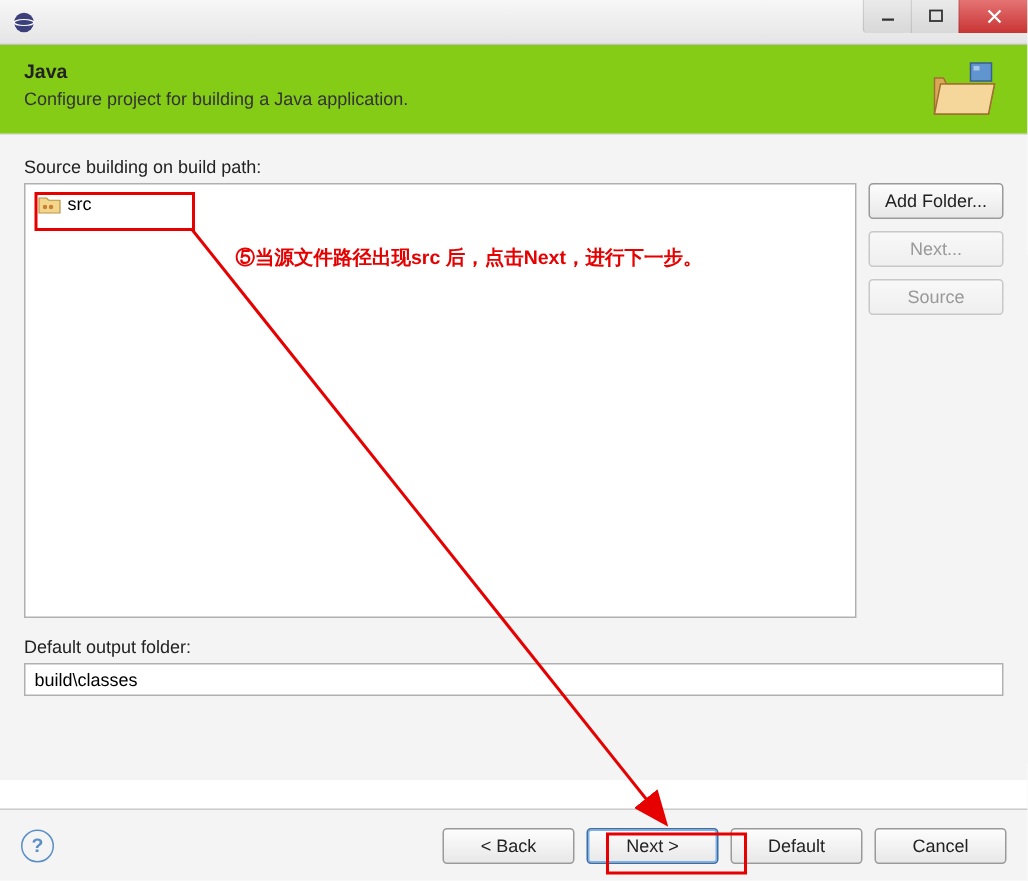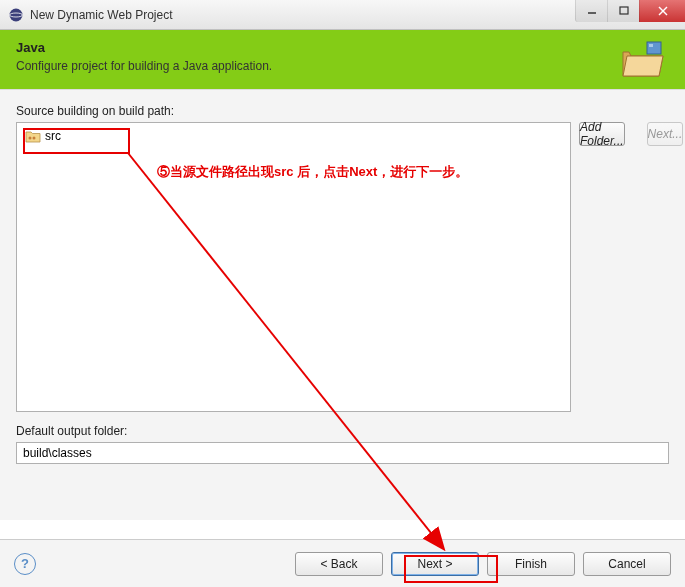--- a/index.html
+++ b/index.html
@@ -88,23 +88,23 @@
       padding: 2px 4px;
       font-size: 12px;
       width: fit-content;
       justify-content: center;
     }
     .folder-icon {
       width: 16px; height: 14px;
     }
     .side-buttons {
       display: flex;
-      gap: 22px;
+      flex-direction: column;
+      gap: 8px;
       width: 90px;
-      font-style: italic;
     }
     .btn {
       height: 24px;
       background: linear-gradient(to bottom, #fdfdfd, #e8e8e8);
       border: 1px solid #9a9a9a;
       border-radius: 3px;
       font-size: 12px;
       color: #222;
       display: flex; align-items: center; justify-content: center;
       cursor: pointer;
@@ -174,21 +174,20 @@
 </head>
 <body>
 
 <div class="titlebar">
   <span class="titlebar-icon">
     <svg viewBox="0 0 16 16" width="16" height="16">
       <circle cx="8" cy="8" r="6.5" fill="#3b3f7a"></circle>
       <ellipse cx="8" cy="8" rx="6.5" ry="2" fill="none" stroke="#fff" stroke-width="0.8"></ellipse>
     </svg>
   </span>
-  <span class="titlebar-title">New Dynamic Web Project</span>
   <div class="winbtns">
     <div class="winbtn min">
       <svg width="10" height="10">
           <line x1="1" y1="7" x2="9" y2="7" stroke="#333" stroke-width="1.5"></line>
         </svg>
     </div>
     <div class="winbtn max">
       <svg width="10" height="10">
           <rect x="1" y="1" width="8" height="7" fill="none" stroke="#333" stroke-width="1.2"></rect>
         </svg>
@@ -240,21 +239,21 @@
   <div class="output-section">
     <div class="label">Default output folder:</div>
     <input class="output-input" type="text" value="build\classes" style="">
   </div>
 </div>
 
 <div class="footer">
   <div class="help-icon">?</div>
   <div class="btn">&lt; Back</div>
   <div class="btn default">Next &gt;</div>
-  <div class="btn">Finish</div>
+  <div class="btn">Default</div>
   <div class="btn">Cancel</div>
 </div>
 
 <div class="anno-box1" style="left:23px; top:128px; width:107px; height:26px;"></div>
 <div class="anno-box1" style="left:404px; top:555px; width:94px; height:28px;"></div>
 <div class="anno-text" style="left:157px; top:163px;">⑤当源文件路径出现src 后，点击Next，进行下一步。</div>
 
 <svg class="arrow-svg" style="left:0; top:0;" width="685" height="587">
   <defs>
     <marker id="arrowhead" markerWidth="12" markerHeight="10" refX="10" refY="5" orient="auto">

